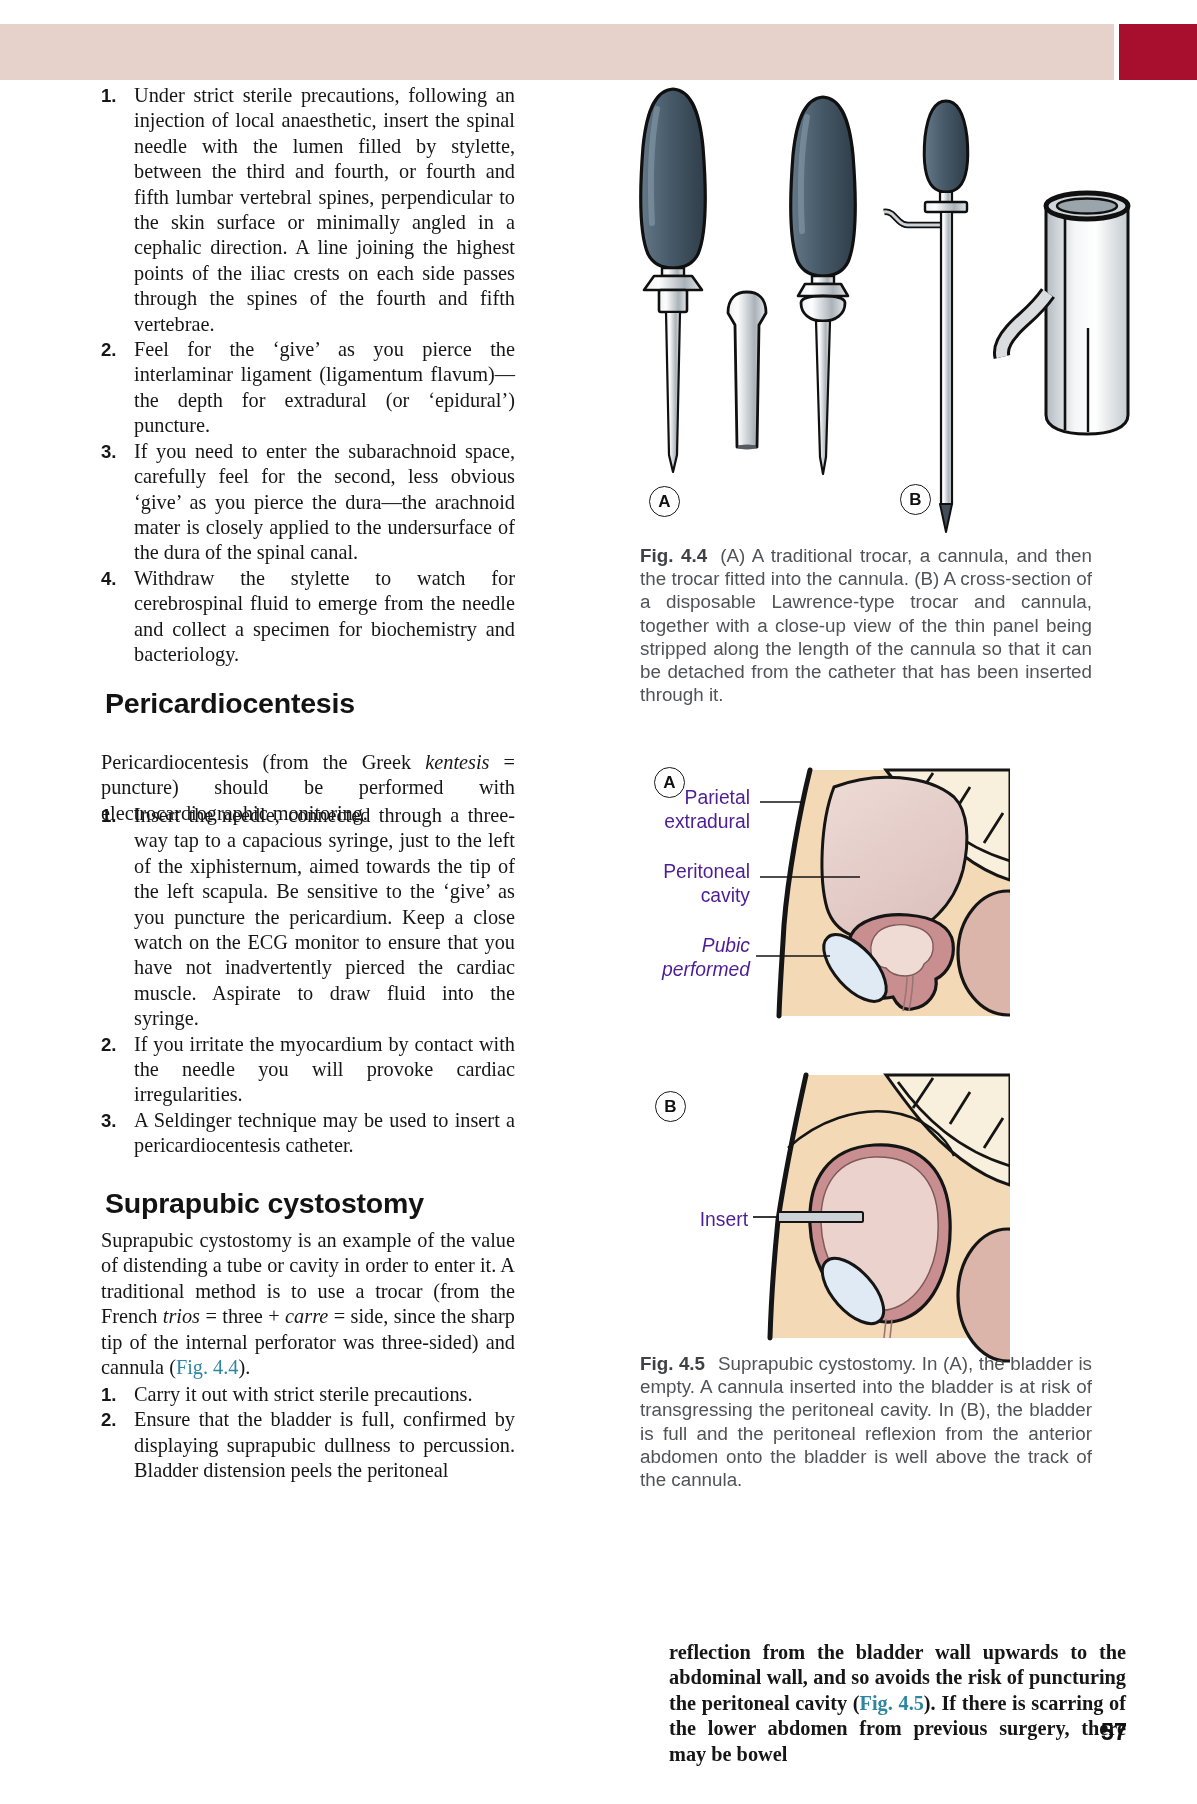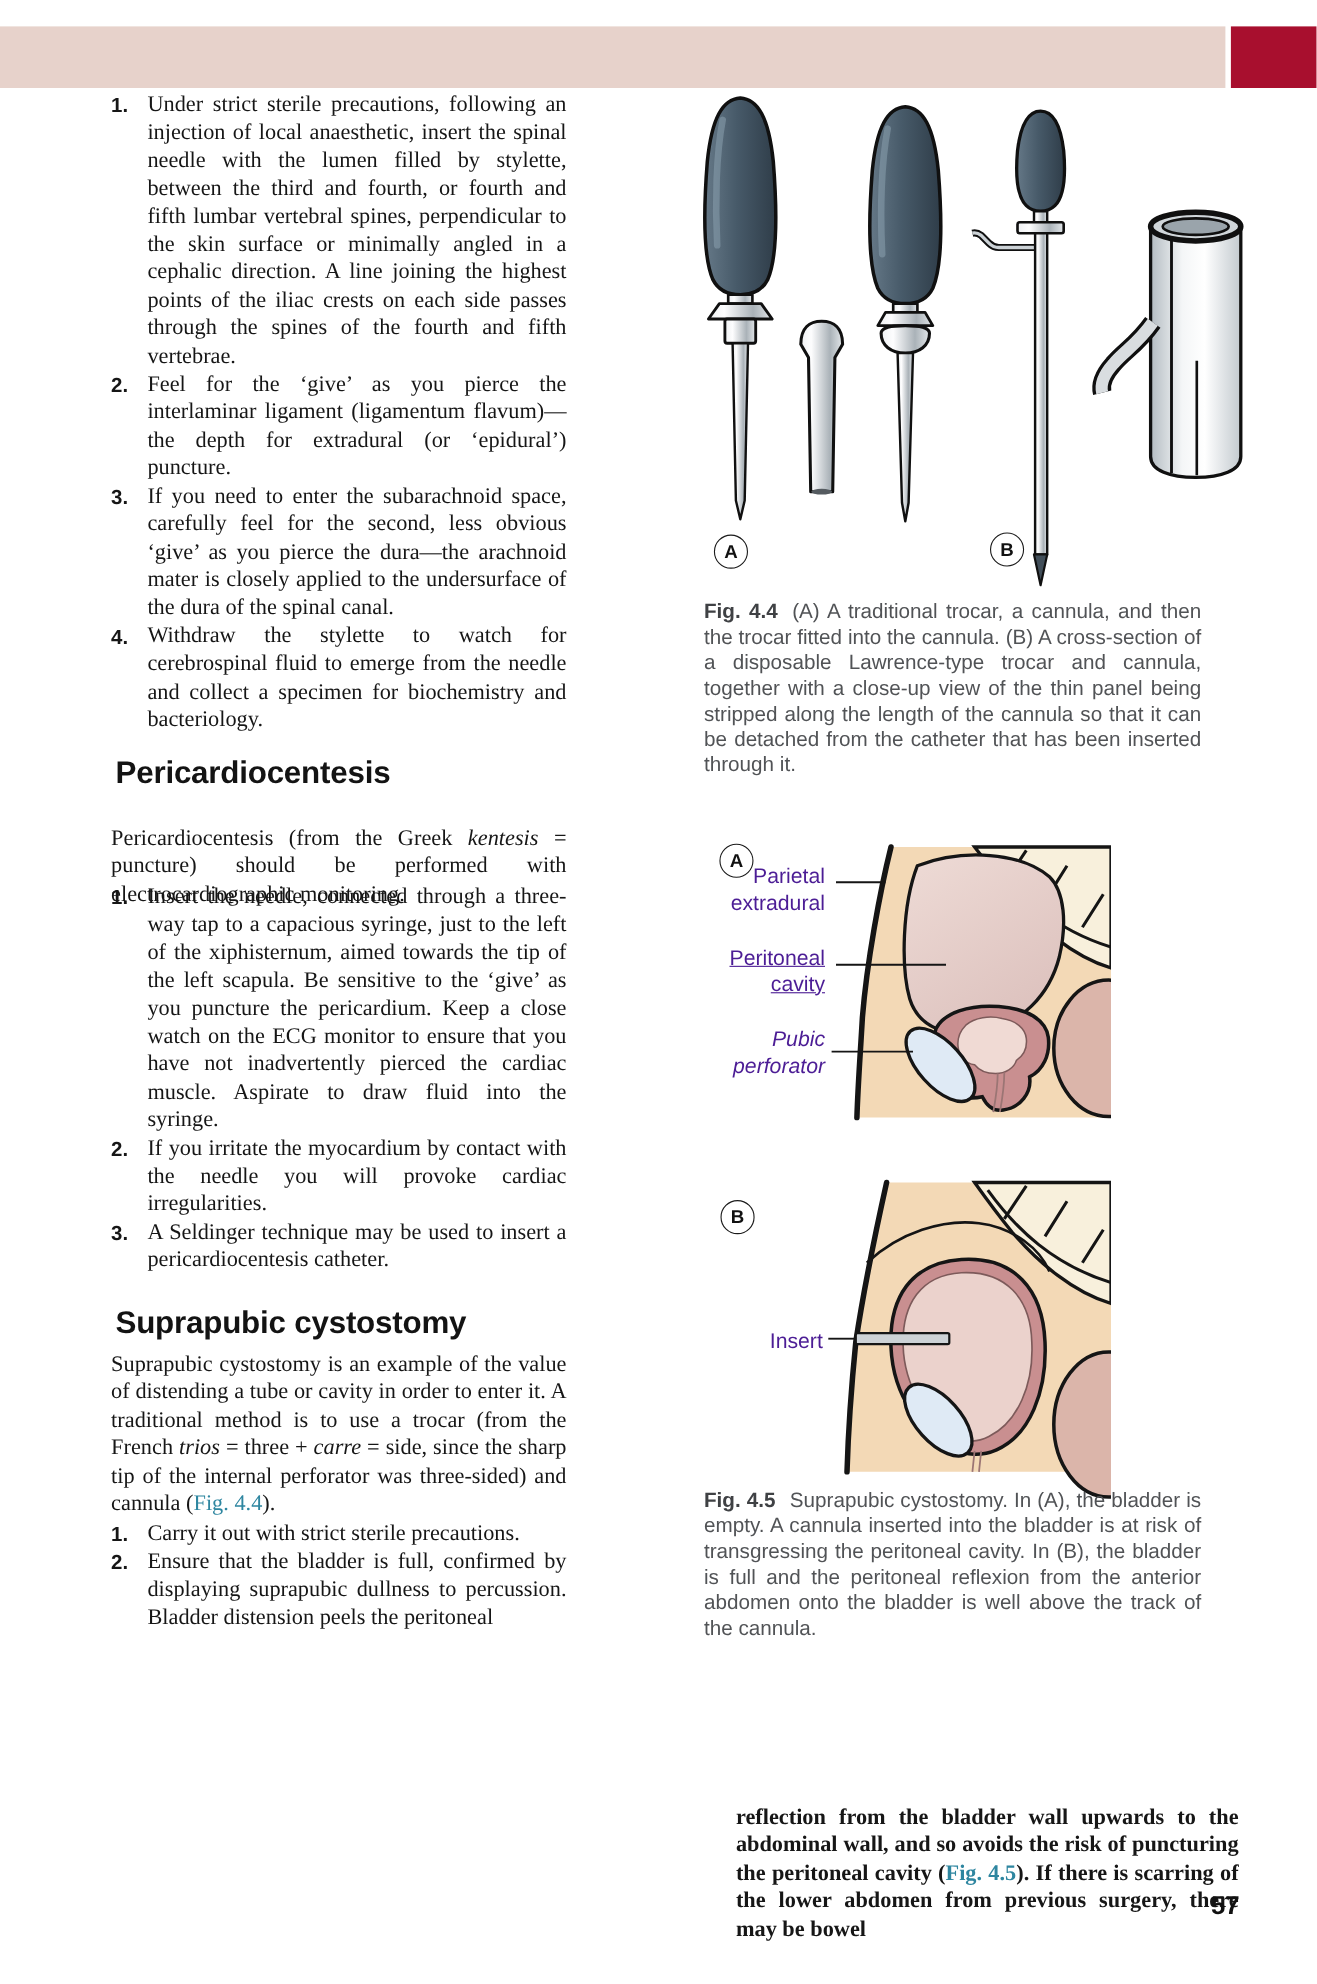--- a/index.html
+++ b/index.html
@@ -197,27 +197,27 @@
     <path d="M254,25 C244,65 232,130 228,180 C226,215 224,240 223,271" fill="none" stroke="#151515" stroke-width="5" stroke-linecap="round"></path>
     <path d="M204,57 L249,57 M204,132 L304,132 M200,211 L274,211" stroke="#151515" stroke-width="1.7"></path>
   </g>
 </svg>
 </div>
 <div class="circ" style="left:654px;top:767px;">A</div>
 <div class="annot" style="top:786px;">
   <div>Parietal</div>
   <div>extradural</div>
 </div>
-<div class="annot" style="top:860px;text-decoration:underline;">
+<div class="annot" style="top:860px;">
   <div>Peritoneal</div>
   <div>cavity</div>
 </div>
 <div class="annot" style="top:934px;font-style:italic;">
   <div>Pubic</div>
-  <div>perforator</div>
+  <div>performed</div>
 </div>
 
 <div class="abs" style="left:556px;top:1060px;width:460px;height:330px;">
 <svg viewBox="0 0 460 330" width="460" height="330">
   <defs>
     <clipPath id="clipB">
           <rect x="0" y="0" width="454" height="330"></rect>
         </clipPath>
   </defs>
   <g clip-path="url(#clipB)">

